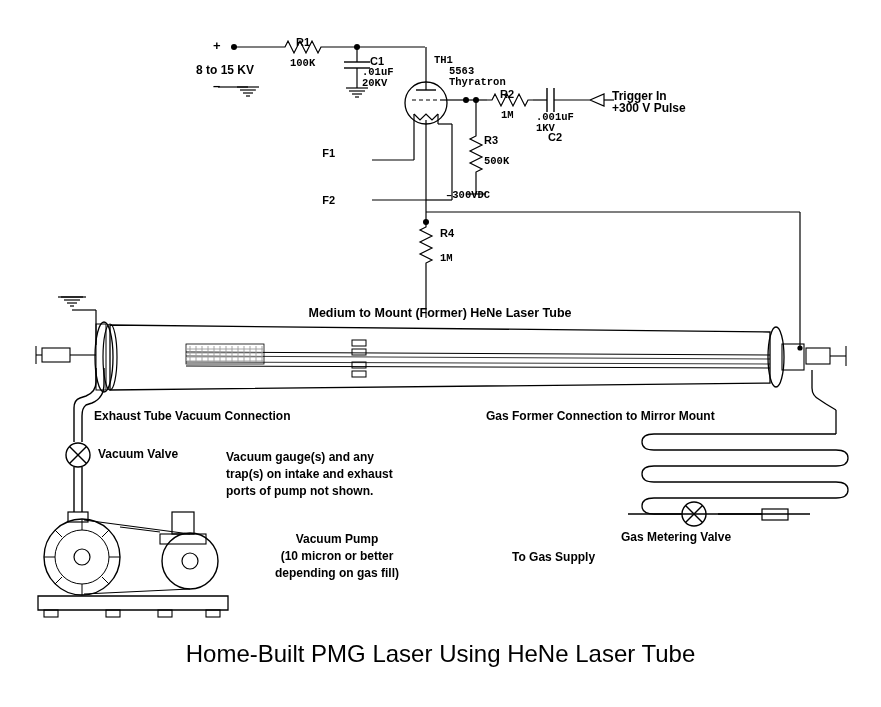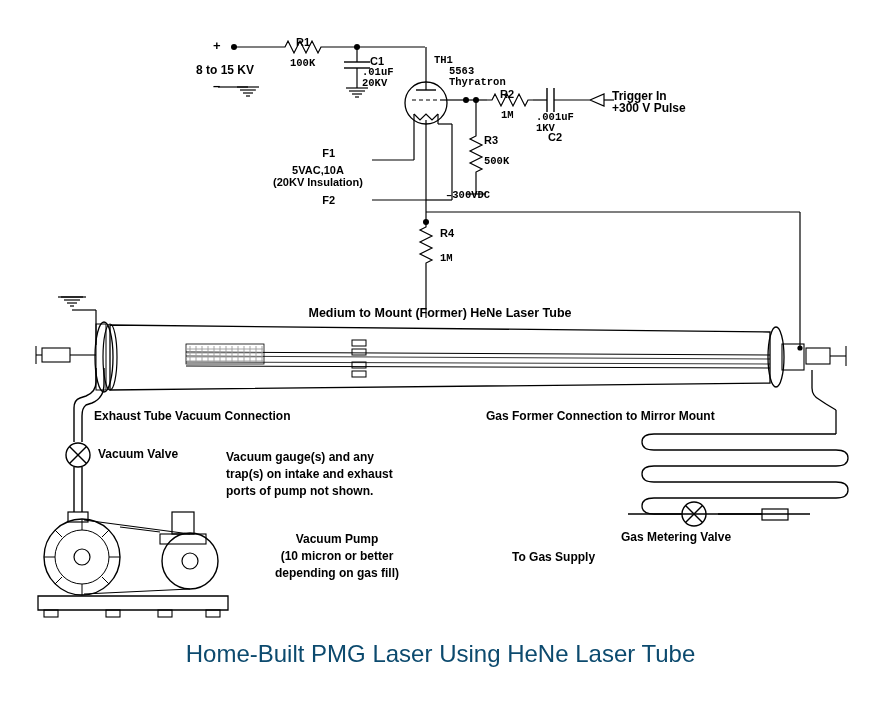--- a/index.html
+++ b/index.html
@@ -48,21 +48,21 @@
   }
   .title {
     position: absolute;
     left: 0;
     width: 881px;
     top: 640px;
     text-align: center;
     font-family: "Liberation Sans", sans-serif;
     font-size: 24px;
     font-weight: normal;
-    color: #0c4a6e;
+    color: #000000;
     white-space: pre;
   }
 </style>
 </head>
 <body>
 
 <div id="canvas">
 
   <svg id="schematic" viewBox="0 0 881 707" xmlns="http://www.w3.org/2000/svg">
 
@@ -305,22 +305,20 @@
   <div class="lbl" style="left:484px; top:134px;">R3</div>
   <div class="lbl mono" style="left:484px; top:156px;">500K</div>
 
   <div class="lbl" style="left:440px; top:227px;">R4</div>
   <div class="lbl mono" style="left:440px; top:253px;">1M</div>
 
   <div class="lbl" style="left:612px; top:90px; font-size:12px;">Trigger In
 +300 V Pulse</div>
 
   <div class="lbl right" style="left:230px; top:147px; width:105px;">F1</div>
-  <div class="lbl center" style="left:253px; top:164px; width:130px;">5VAC,10A
-(20KV Insulation)</div>
   <div class="lbl right" style="left:230px; top:194px; width:105px;">F2</div>
 
   <div class="lbl mono" style="left:446px; top:190px;">–300VDC</div>
 
   <div class="lbl center" style="left:180px; top:307px; width:520px; font-size:12.5px;">Medium to Mount (Former) HeNe Laser Tube</div>
 
   <div class="lbl" style="left:94px; top:410px; font-size:12px;">Exhaust Tube Vacuum Connection</div>
 
   <div class="lbl" style="left:486px; top:410px; font-size:12px;">Gas Former Connection to Mirror Mount</div>
 

